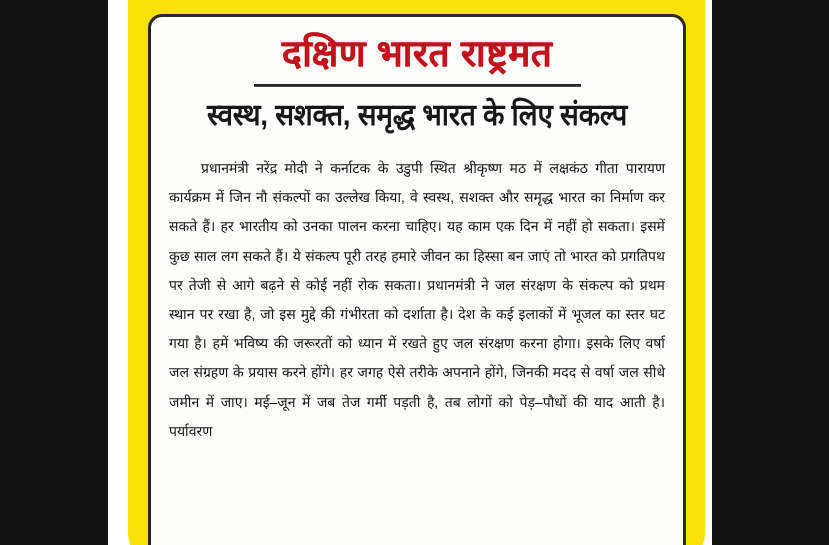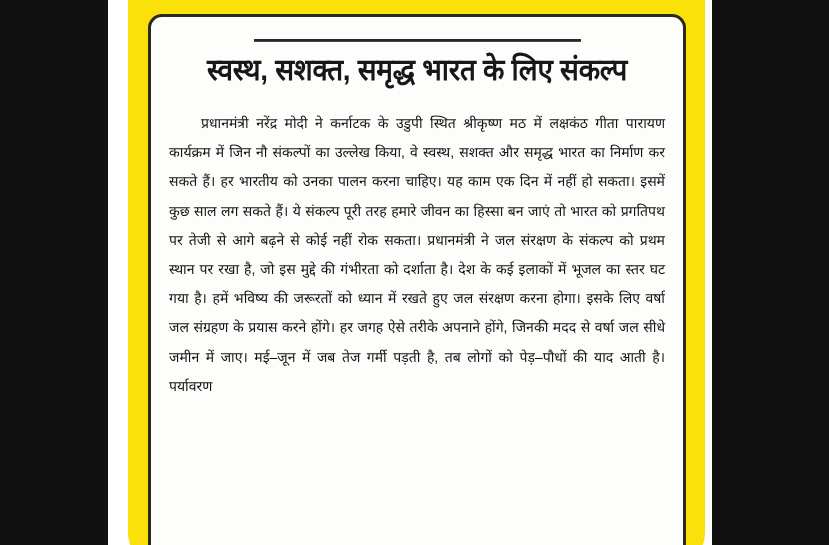--- a/index.html
+++ b/index.html
@@ -121,20 +121,21 @@
 </head>
 <body>
 
 <div id="stage">
 
   <div class="page-bg"></div>
 
   <div class="card">
     <div class="card-inner">
 
+      <div class="masthead">दक्षिण भारत राष्ट्रमत</div>
 
       <div class="rule-wrap">
         <div class="rule"></div>
       </div>
 
       <div class="subhead">स्वस्थ, सशक्त, समृद्ध भारत के लिए संकल्प</div>
 
       <div class="article">प्रधानमंत्री नरेंद्र मोदी ने कर्नाटक के उडुपी स्थित श्रीकृष्ण मठ में लक्षकंठ गीता पारायण कार्यक्रम में जिन नौ संकल्पों का उल्लेख किया, वे स्वस्थ, सशक्त और समृद्ध भारत का निर्माण कर सकते हैं। हर भारतीय को उनका पालन करना चाहिए। यह काम एक दिन में नहीं हो सकता। इसमें कुछ साल लग सकते हैं। ये संकल्प पूरी तरह हमारे जीवन का हिस्सा बन जाएं तो भारत को प्रगतिपथ पर तेजी से आगे बढ़ने से कोई नहीं रोक सकता। प्रधानमंत्री ने जल संरक्षण के संकल्प को प्रथम स्थान पर रखा है, जो इस मुद्दे की गंभीरता को दर्शाता है। देश के कई इलाकों में भूजल का स्तर घट गया है। हमें भविष्य की जरूरतों को ध्यान में रखते हुए जल संरक्षण करना होगा। इसके लिए वर्षा जल संग्रहण के प्रयास करने होंगे। हर जगह ऐसे तरीके अपनाने होंगे, जिनकी मदद से वर्षा जल सीधे जमीन में जाए। मई–जून में जब तेज गर्मी पड़ती है, तब लोगों को पेड़–पौधों की याद आती है। पर्यावरण</div>
 
     </div>

